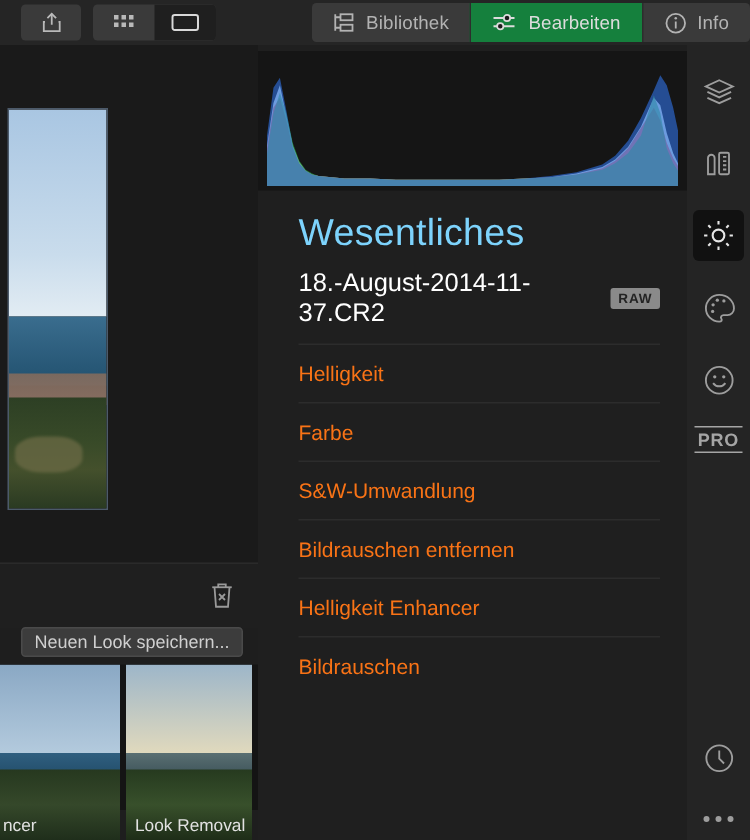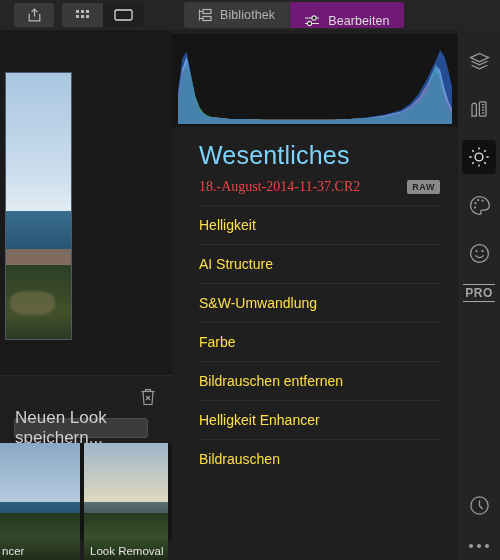--- a/index.html
+++ b/index.html
@@ -21,26 +21,26 @@
     height:24px; border-radius:3px; background:#3a3a3a;
     display:flex; align-items:center; justify-content:center;
     color:#b9b9b9;
   }
   .tb-share{ width:40px; }
   .tb-group{ display:flex; background:#3a3a3a; border-radius:3px; overflow:hidden; height:24px; }
   .tb-seg{ width:41px; height:24px; display:flex; align-items:center; justify-content:center; color:#b9b9b9;}
   .tb-seg.active{ background:#1f1f1f; color:#d8d8d8; }
 
   .topbar-right{ display:flex; align-items:center; height:30px; margin-left:4px; }
-  .mode-group{ display:flex; height:26px; border-radius:3px; overflow:hidden; background:#3a3a3a; }
+  .mode-group{ display:flex; height:26px; border-radius:3px; overflow:hidden; background:#3a3a3a;margin-left:32px; }
   .mode{
     display:flex; align-items:center; gap:7px; padding:0 14px; height:26px;
     color:#b3b3b3; font-size:12.5px; letter-spacing:.1px;
   }
-  .mode.active{ background:#701a75; color:#dcdcdc;align-items:flex-end; }
+  .mode.active{ background:#15803d; color:#dcdcdc; }
   .mode.sep{ border-left:1px solid #2d2d2d; }
 
   
   .canvas{
     position:absolute; left:0; top:30px; width:172px; height:345px;
     background:#1a1a1a; overflow:hidden;
   }
   .photo{
     position:absolute; left:5px; top:42px; width:67px; height:268px;
     border:1px solid #4c5a6a; overflow:hidden;
@@ -56,23 +56,23 @@
   .photo .field{ position:absolute; left:6%; top:82%; width:70%; height:9%;
     background:#6b6a45; opacity:.75; border-radius:40%; filter:blur(1px); }
 
   .canvas-footer{
     position:absolute; left:0; top:375px; width:172px; height:44px;
     background:#1f1f1f; border-top:1px solid #2a2a2a;
   }
   .trash{ position:absolute; right:14px; top:10px; width:20px; height:22px; color:#9a9a9a; }
 
   .look-btn{
-    position:absolute; left:14px; top:418px; width:134px; height:20px;
+    position:absolute; left:14px; top:418px; width:148px; height:20px;
     background:#3c3c3c; border:1px solid #4a4a4a; border-radius:3px;
-    color:#cfcfcf; font-size:17px; display:flex; align-items:center; justify-content:center;
+    color:#cfcfcf; font-size:12px; display:flex; align-items:center; justify-content:center;
   }
 
   .filmstrip{
     position:absolute; left:0; top:443px; width:172px; height:97px;
     display:flex; gap:4px; background:#141414;
   }
   .thumb{ position:relative; width:84px; height:117px; overflow:hidden; background:#000; }
   .thumb:first-child{ margin-left:-4px; }
   .th-sky{ position:absolute; left:0; top:0; width:100%; height:50%; }
   .th-sea{ position:absolute; left:0; top:50%; width:100%; height:12%; }
@@ -104,31 +104,31 @@
   .tri-l{ left:7px; }
   .tri-r{ right:7px; }
 
   .panel-title{
     color:#7dd3fc; font-size:25px; font-weight:400;
     padding:14px 0 0 27px; letter-spacing:.2px;
   }
   .file-row{
     display:flex; align-items:center; padding:9px 18px 0 27px;
   }
-  .file-name{ color:#ef4444; font-size:14px; flex:1;font-family:Liberation Serif, serif; }
+  .file-name{ color:#ffffff; font-size:17px; flex:1; }
   .raw-badge{
     background:#8a8a8a; color:#242424; font-size:9px; font-weight:bold;
     padding:2px 5px; border-radius:2px; letter-spacing:.6px;
   }
 
   .adj-list{ margin-top:10px; padding:0 18px 0 27px; }
   .adj-item{
     height:39px; display:flex; align-items:center;
     border-top:1px solid #2c2c2c;
-    color:#fde047; font-size:14px;
+    color:#f97316; font-size:14px;
   }
   .adj-item:first-child{ border-top:1px solid #2c2c2c; }
 
   
   .rail{
     position:absolute; left:458px; top:30px; width:42px; height:530px;
     background:#242424; display:flex; flex-direction:column; align-items:center;
   }
   .rail-btn{
     width:34px; height:34px; margin-top:14px; border-radius:4px;
@@ -192,20 +192,28 @@
         </div>
         <div class="mode active sep">
           <svg width="17" height="14" viewBox="0 0 17 14" fill="none" stroke="currentColor" stroke-width="1.2">
             <path d="M1 4 H15"></path>
               <path d="M1 9.5 H15"></path>
             <circle cx="10" cy="4" r="2.1" fill="#1b1b1b"></circle>
               <circle cx="5.5" cy="9.5" r="2.1" fill="#1b1b1b"></circle>
           </svg>
           <span>Bearbeiten</span>
         </div>
+        <div class="mode sep">
+          <svg width="15" height="15" viewBox="0 0 15 15" fill="none" stroke="currentColor" stroke-width="1.2">
+            <circle cx="7.5" cy="7.5" r="6.2"></circle>
+              <path d="M7.5 6.4 V11"></path>
+              <circle cx="7.5" cy="4.2" r=".85" fill="currentColor" stroke="none"></circle>
+          </svg>
+          <span>Info</span>
+        </div>
       </div>
     </div>
   </div>
 
   <div class="canvas">
     <div class="photo">
       <div class="sky"></div>
       <div class="sea"></div>
       <div class="town"></div>
       <div class="veg"></div>
@@ -265,27 +273,24 @@
     <div class="file-row">
       <div class="file-name">18.-August-2014-11-37.CR2</div>
       <div class="raw-badge">RAW</div>
     </div>
 
     <div class="adj-list" id="adj-list">
         <div class="adj-item">
           <span>Helligkeit</span>
         </div>
         <div class="adj-item">
-          <span>AI Structure</span>
+          <span>Farbe</span>
         </div>
         <div class="adj-item">
           <span>S&amp;W-Umwandlung</span>
-        </div>
-        <div class="adj-item">
-          <span>Farbe</span>
         </div>
         <div class="adj-item">
           <span>Bildrauschen entfernen</span>
         </div>
         <div class="adj-item">
           <span>Helligkeit Enhancer</span>
         </div>
         <div class="adj-item">
           <span>Bildrauschen</span>
         </div>

